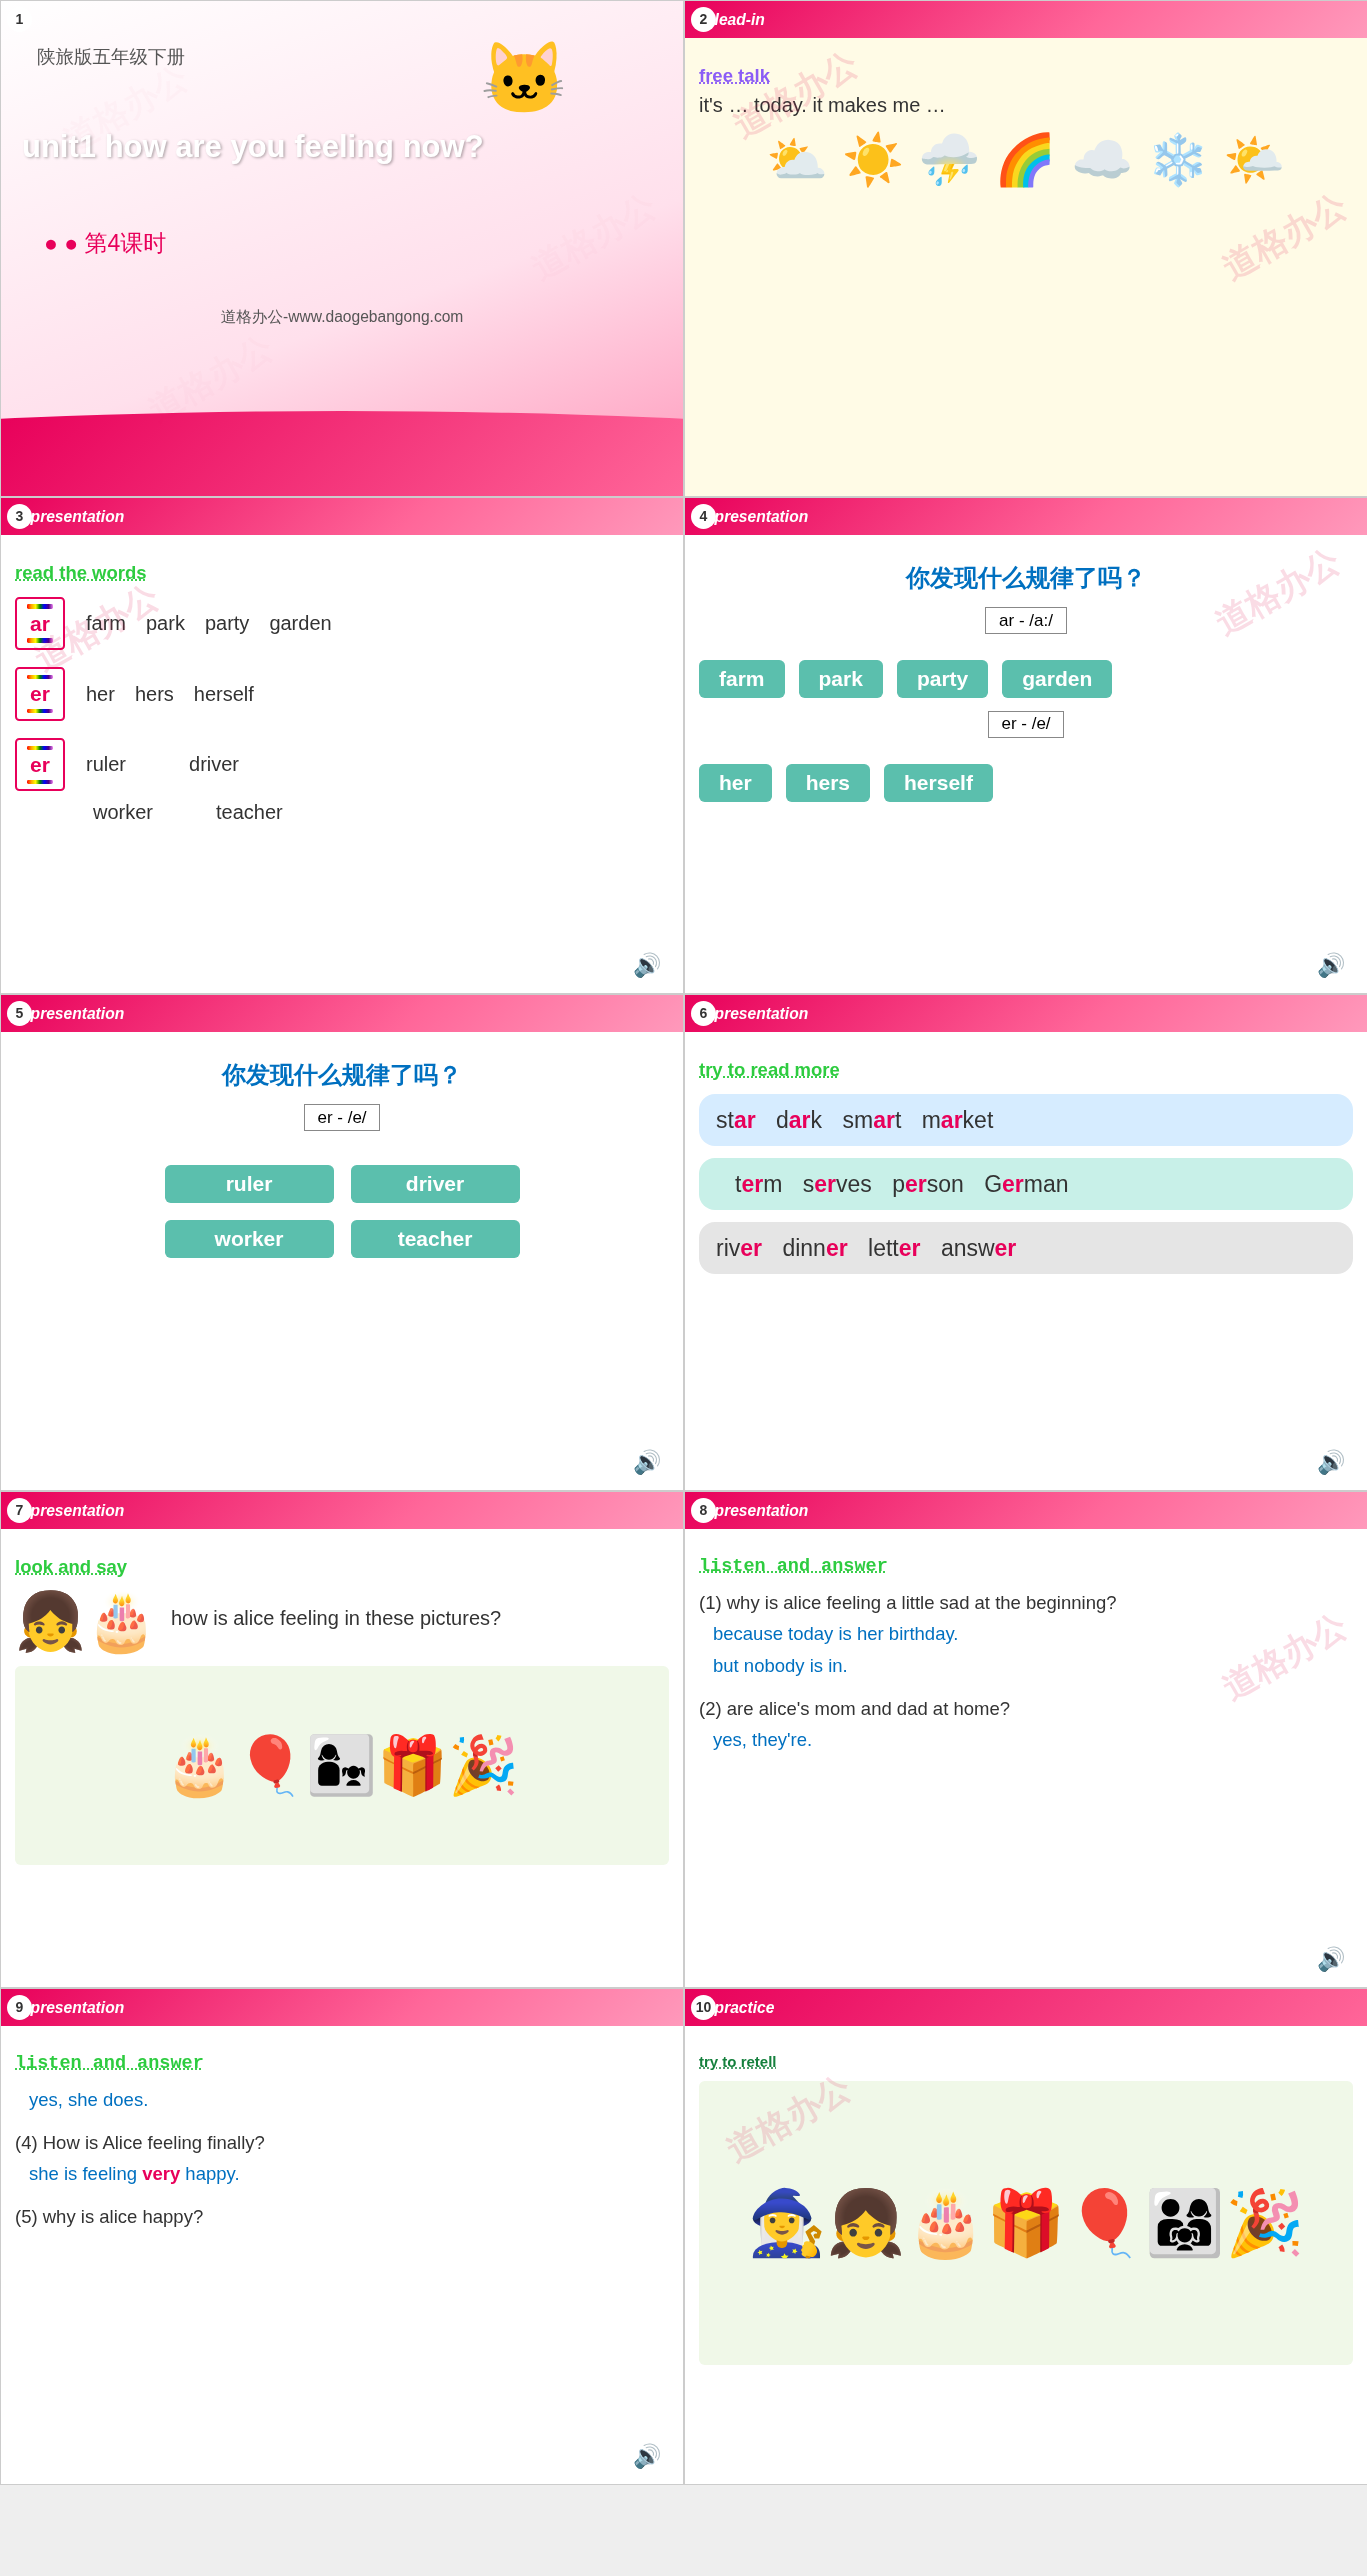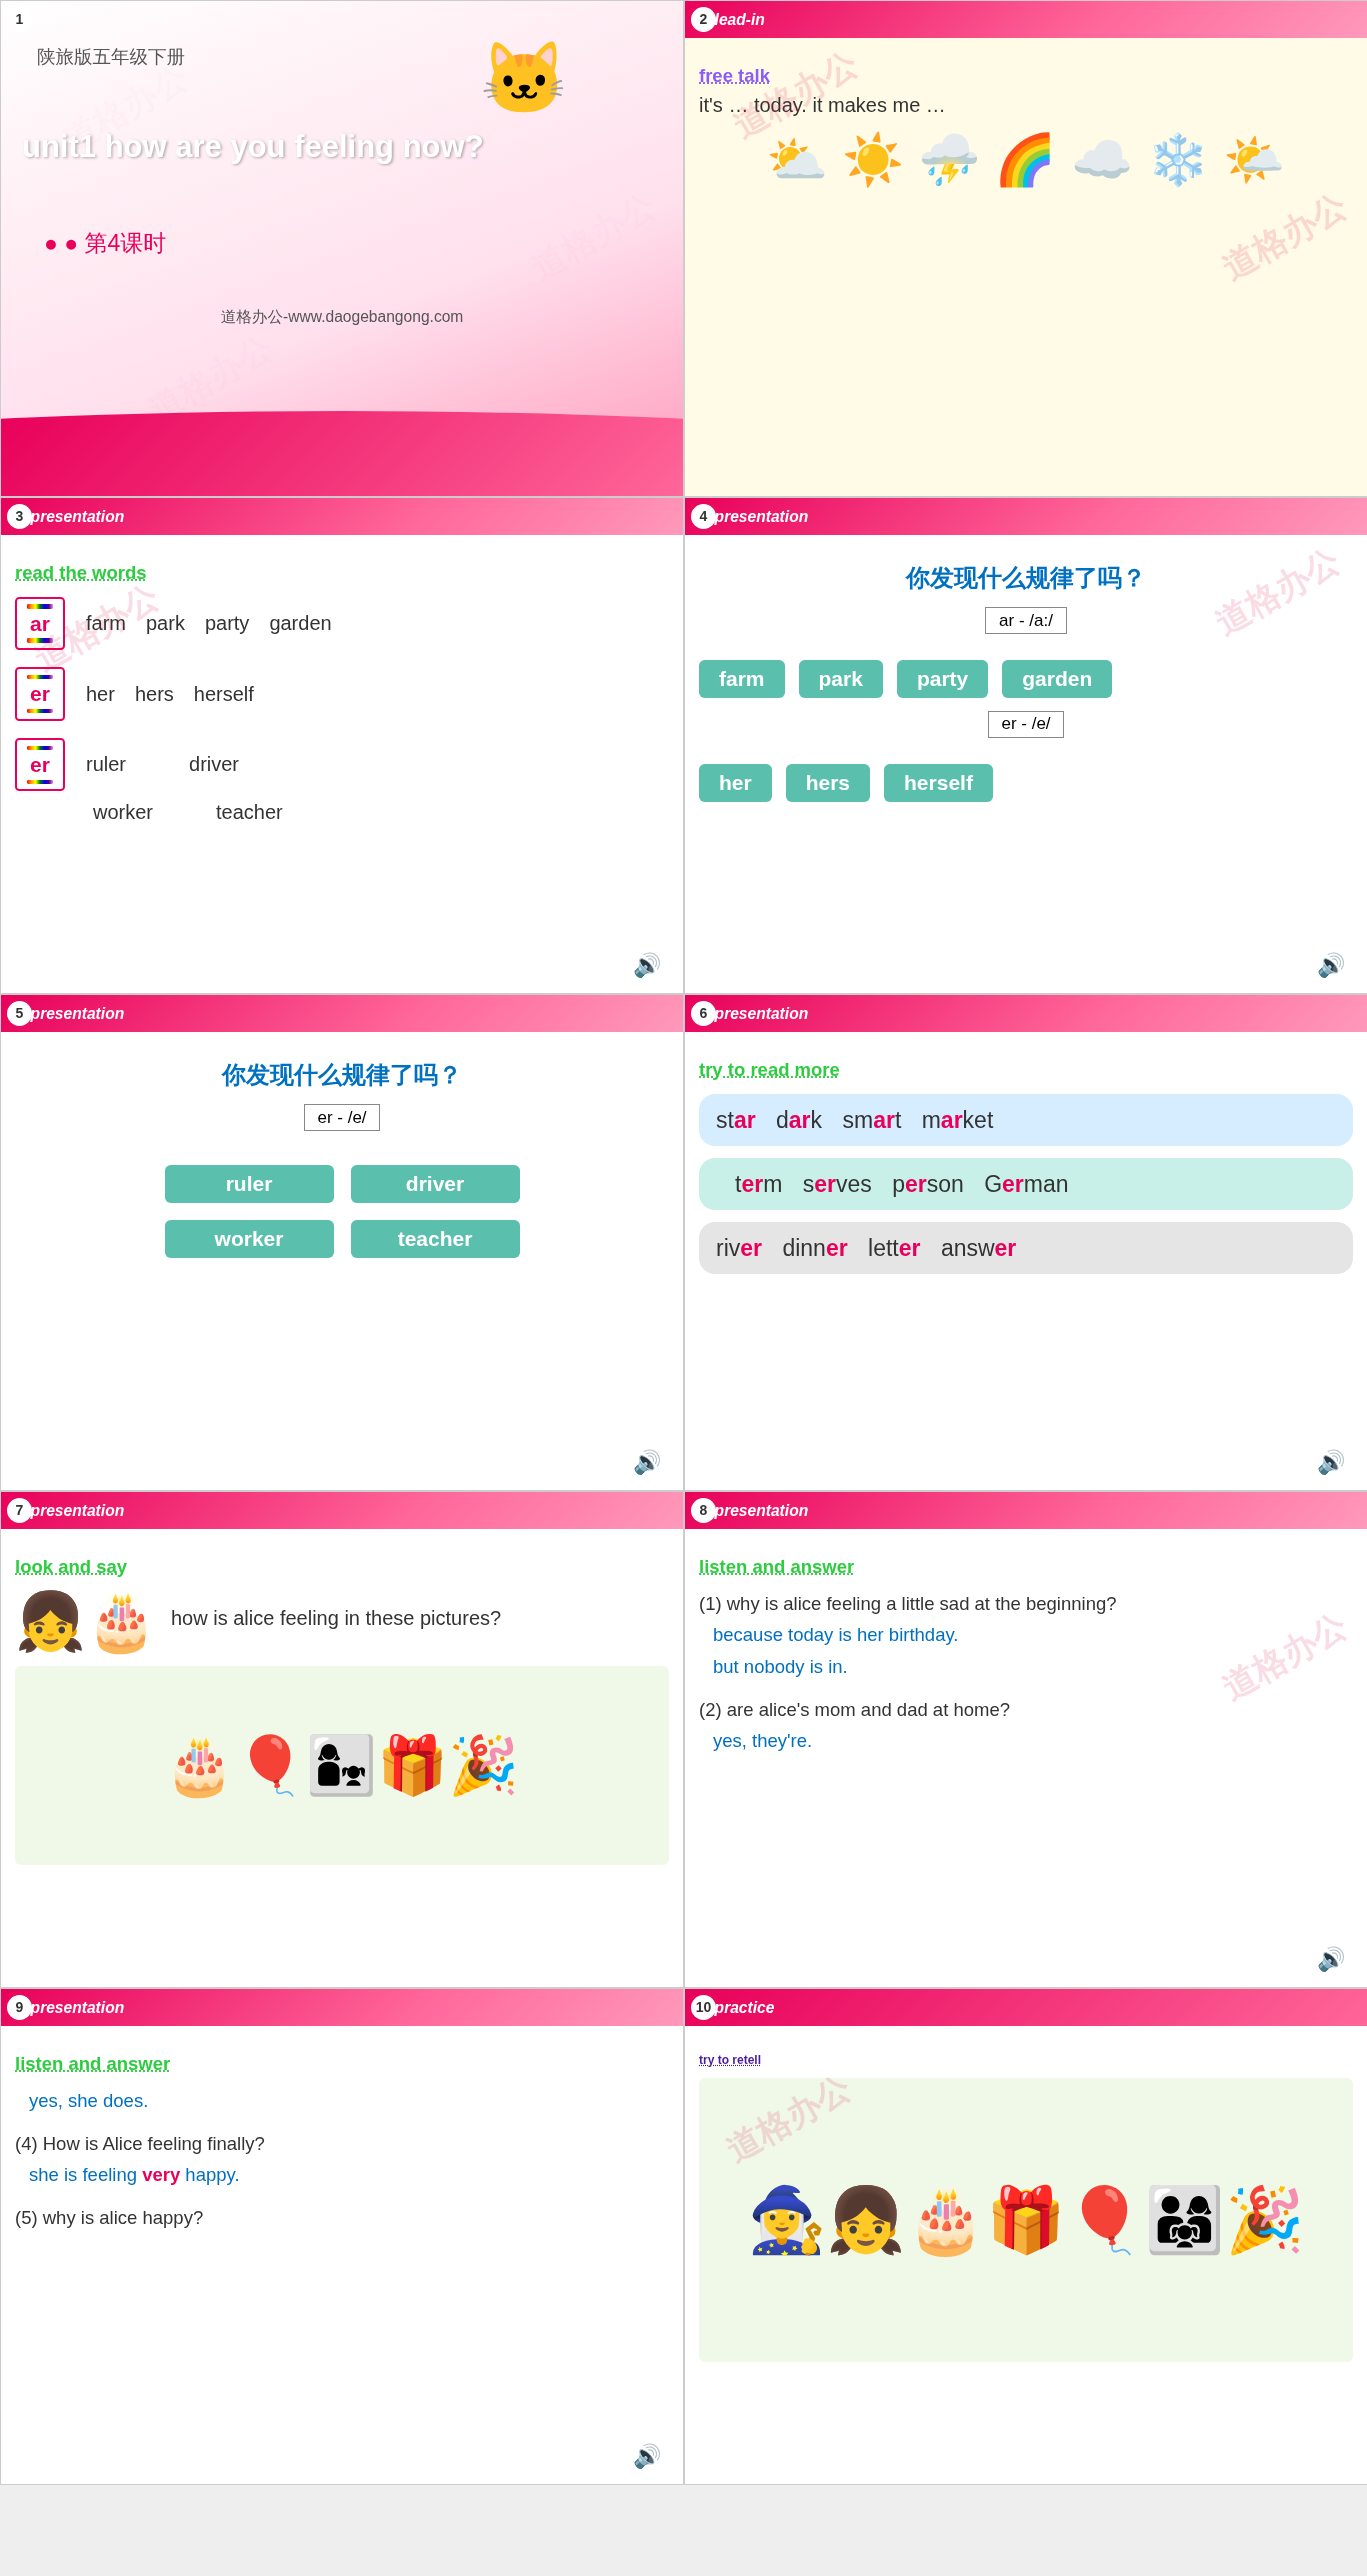--- a/index.html
+++ b/index.html
@@ -239,20 +239,21 @@
       margin-left: 128px;
       margin-top: 14px;
       line-height: 1.6;
     }
     .listen-answer-label {
       color: #2ecc40;
       font-size: 18.5px;
       font-weight: bold;
       text-decoration: underline dotted;
       margin-bottom: 10px;
+      font-family: Liberation Mono, monospace;
     }
     .qa-item {
       font-size: 18.5px;
       color: #333;
       margin-bottom: 11.4px;
       line-height: 1.7;
     }
     .qa-answer {
       color: #0070c0;
       font-size: 18.5px;
@@ -268,22 +269,22 @@
       align-items: center;
       justify-content: center;
       font-size: 57px;
       margin-top: 11.4px;
     }
     
     .practice-bar {
       background: linear-gradient(135deg, #e8005a 0%, #ff6699 100%);
     }
     .try-retell-label {
-      color: #4c1d95;
-      font-size: 12px;
+      color: #15803d;
+      font-size: 15px;
       font-weight: bold;
       text-decoration: underline dotted;
       margin-bottom: 10px;
     }
     
     .page-num {
       position: absolute;
       top: 5.7px;
       left: 5.7px;
       background: #fff;

